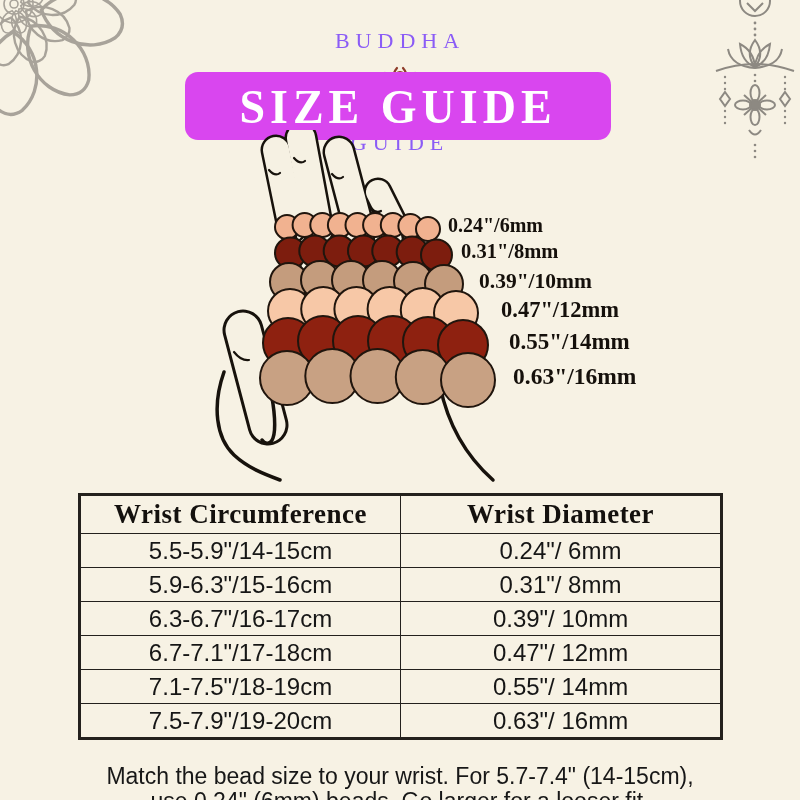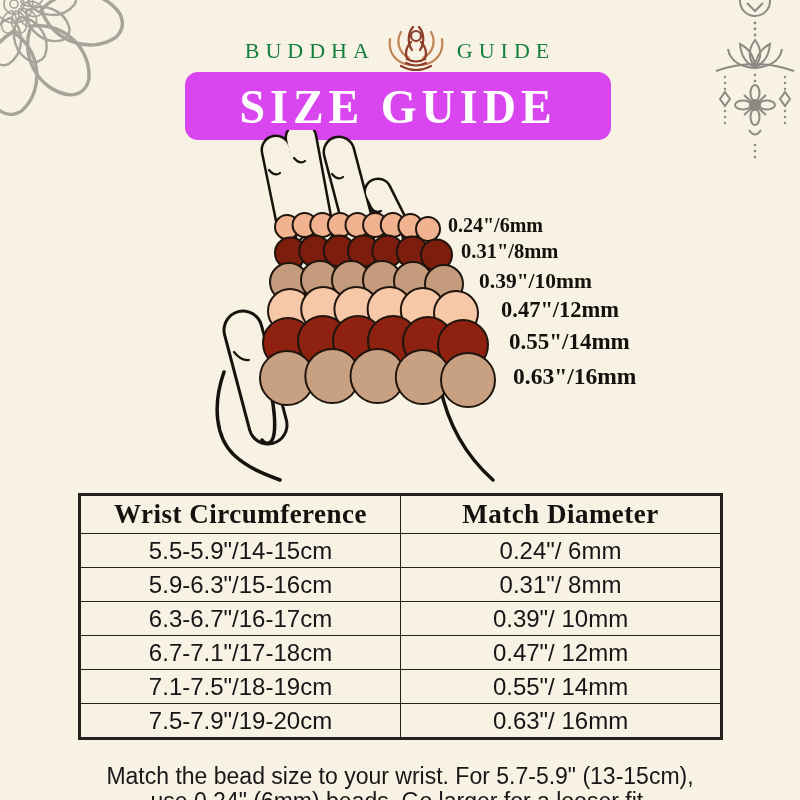--- a/index.html
+++ b/index.html
@@ -7,22 +7,22 @@
        font-family:"Liberation Sans",sans-serif;}
   .canvas{position:absolute;inset:0;}
 
   
   .mandala{position:absolute;left:0;top:0;}
   .ornament{position:absolute;left:698px;top:0;}
 
   
   .brand{position:absolute;top:22px;left:0;width:100%;
          display:flex;justify-content:center;align-items:center;gap:9px;
-         color:#15803d;font-family:"Liberation Serif",serif;
-         font-size:22px;letter-spacing:6px;font-weight:500;}
+         color:#8b5cf6;font-family:"Liberation Serif",serif;
+         font-size:22px;letter-spacing:6px;font-weight:500;flex-direction:column;}
   .brand .word{padding-top:6px;}
 
   
   .banner{position:absolute;left:185px;top:72px;width:426px;height:68px;
           background:#d946ef;border-radius:13px;
           display:flex;align-items:center;justify-content:center;}
   .banner span{color:#ffffff;font-family:"Liberation Serif",serif;
                font-weight:700;font-size:46px;letter-spacing:5px;
                transform:scaleY(1.04);}
 
@@ -236,21 +236,21 @@
           <text x="319" y="219.05" font-size="23">0.55"/14mm</text>
           <text x="323" y="254.225" font-size="23.5">0.63"/16mm</text>
         </g>
     </svg>
   </div>
 
   <table class="size">
     <thead>
       <tr>
         <th>Wrist Circumference</th>
-        <th>Match Diameter</th>
+        <th>Wrist Diameter</th>
       </tr>
     </thead>
     <tbody id="size-rows">
         <tr>
           <td>5.5-5.9"/14-15cm</td>
           <td>0.24"/ 6mm</td>
         </tr>
         <tr>
           <td>5.9-6.3"/15-16cm</td>
           <td>0.31"/ 8mm</td>
@@ -268,17 +268,17 @@
           <td>0.55"/ 14mm</td>
         </tr>
         <tr>
           <td>7.5-7.9"/19-20cm</td>
           <td>0.63"/ 16mm</td>
         </tr>
       </tbody>
   </table>
 
   <p class="note">
-    <span>Match the bead size to your wrist. For 5.7-5.9" (13-15cm),</span><br>
+    <span>Match the bead size to your wrist. For 5.7-7.4" (14-15cm),</span><br>
     <span>use 0.24" (6mm) beads. Go larger for a looser fit.</span>
   </p>
 
 </div>
 
 </body></html>

